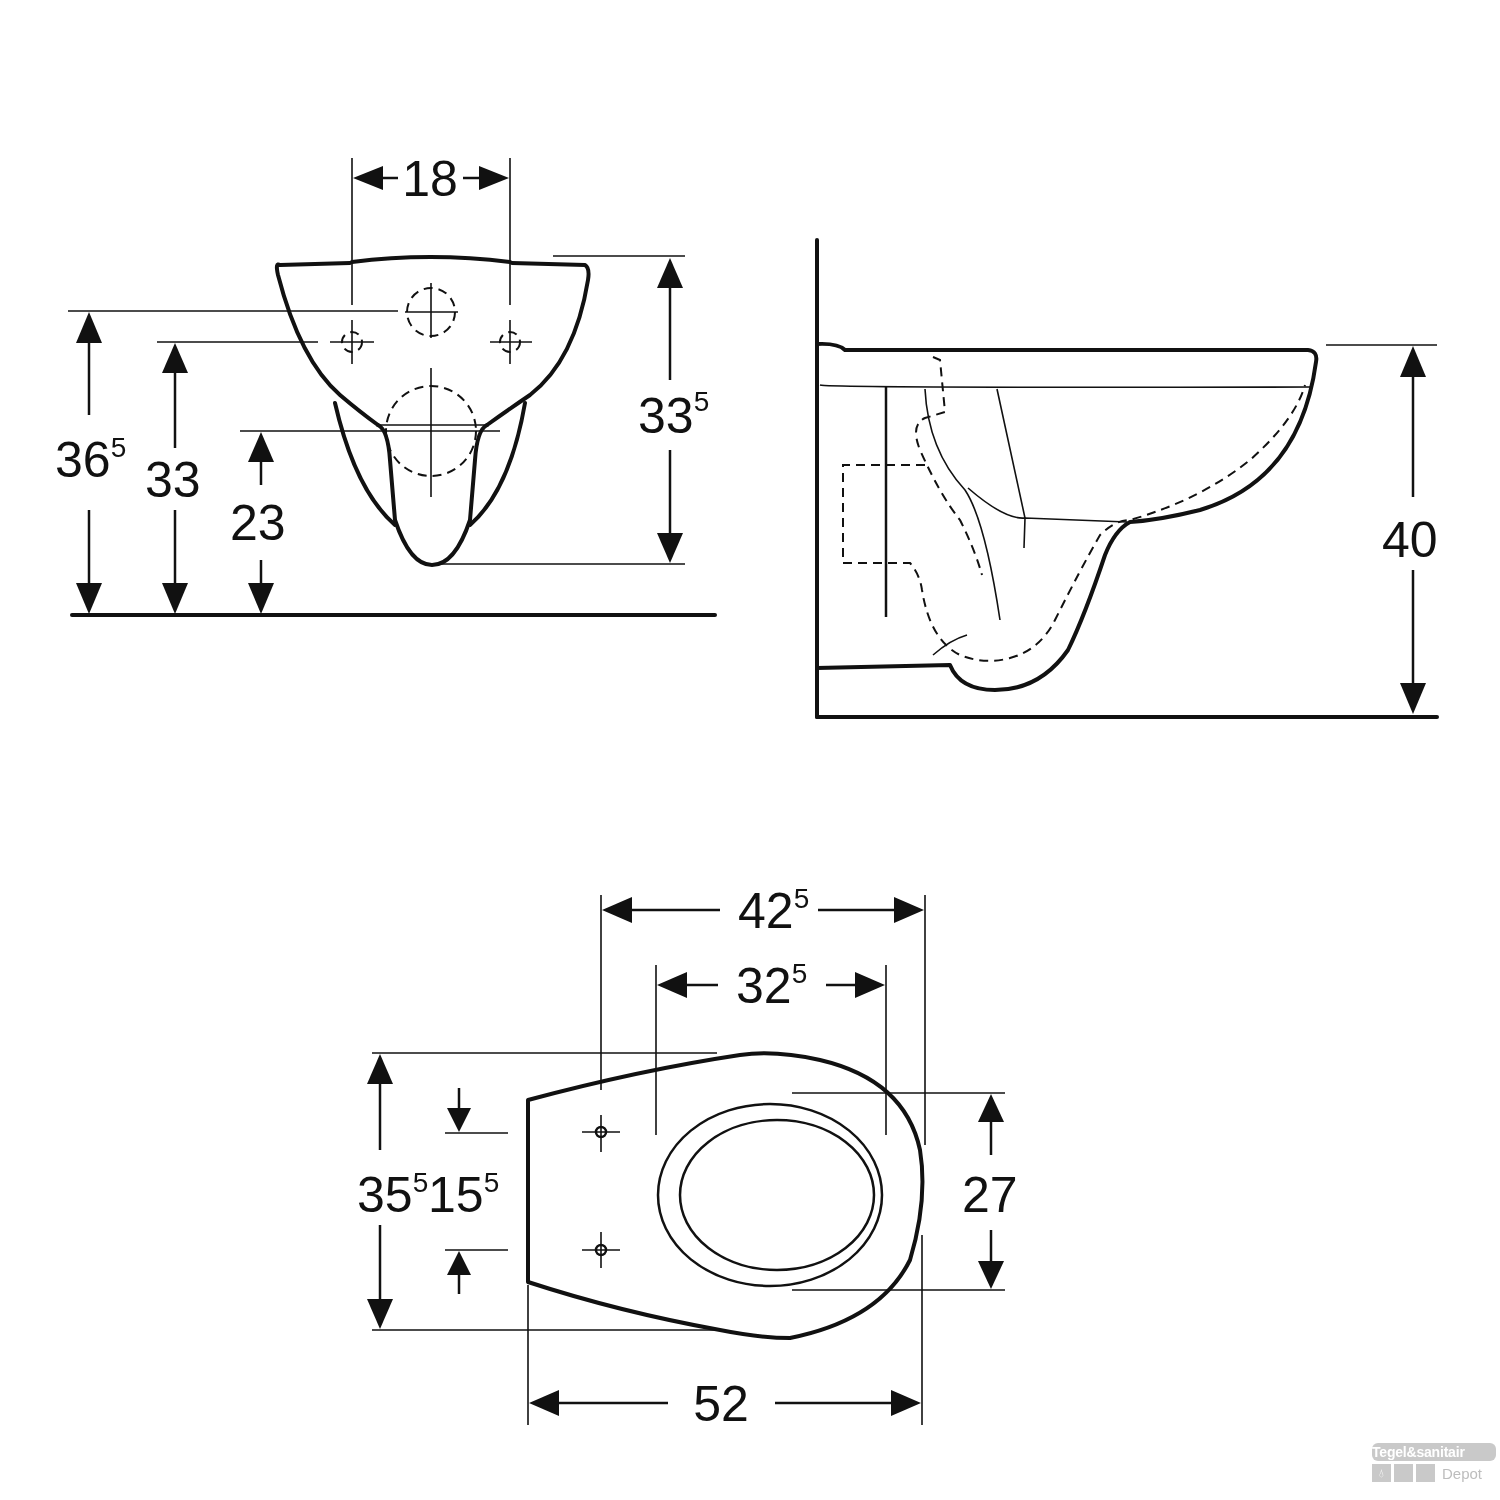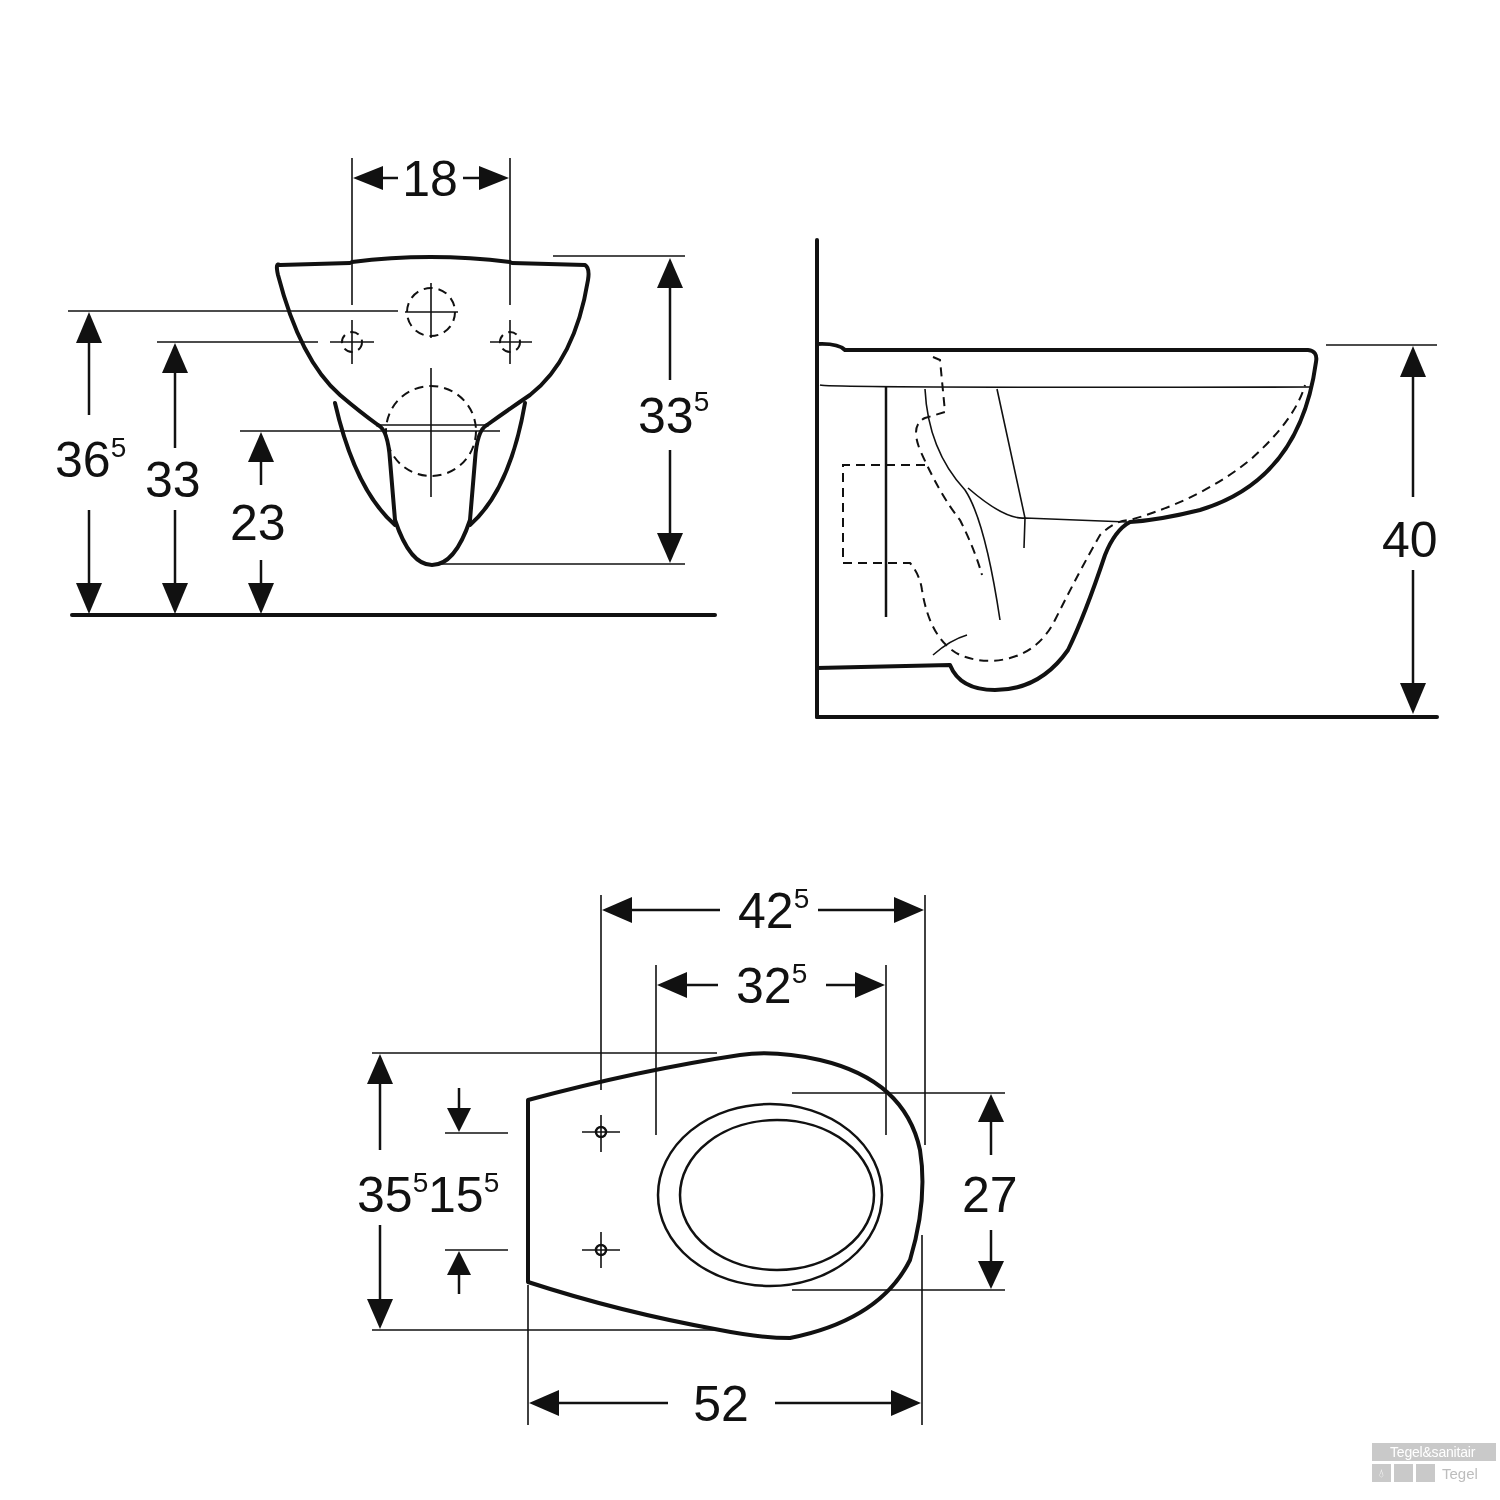--- a/index.html
+++ b/index.html
@@ -6,21 +6,21 @@
     body { width: 1500px; height: 1500px; position: relative; overflow: hidden; font-family: "Liberation Sans", sans-serif; }
     svg.drawing { position: absolute; left: 0; top: 0; }
     .dim { font-family: "Liberation Sans", sans-serif; font-size: 50px; fill: #111; }
     .sup { font-size: 28px; }
     .thick { stroke: #111; stroke-width: 4; fill: none; stroke-linecap: round; stroke-linejoin: round; }
     .med { stroke: #111; stroke-width: 2.5; fill: none; }
     .thin { stroke: #111; stroke-width: 1.6; fill: none; }
     .dash { stroke: #111; stroke-width: 2; fill: none; stroke-dasharray: 9 6; }
     .arrow { fill: #111; }
     .watermark { position: absolute; left: 1372px; top: 1443px; width: 124px; }
-    .wm-top { background: #c9c9c9; color: #fff; font-weight: normal; font-size: 14px; padding: 1px 18px; letter-spacing: -0.2px; }
+    .wm-top { background: #c9c9c9; color: #fff; font-weight: bold; font-size: 14px; padding: 1px 0; letter-spacing: -0.2px; border-radius: 6px; }
     .wm-bottom { display: flex; align-items: center; gap: 3px; margin-top: 3px; }
     .wm-box { width: 19px; height: 18px; background: #c9c9c9; display:flex; align-items:center; justify-content:center; color:#fff; font-size:12px; }
     .wm-depot { color: #bdbdbd; font-size: 15px; margin-left: 4px; }
   </style>
 </head>
 <body>
 
 <svg class="drawing" width="1500" height="1500" viewBox="0 0 1500 1500" xmlns="http://www.w3.org/2000/svg">
   <defs>
     <marker id="ah" markerWidth="10" markerHeight="10" refX="9" refY="5" orient="auto-start-reverse" markerUnits="userSpaceOnUse">
@@ -179,15 +179,15 @@
     <text class="dim" x="721" y="1421" text-anchor="middle">52</text>
   </g>
 </svg>
 
 <div class="watermark">
   <div class="wm-top">Tegel&amp;sanitair</div>
   <div class="wm-bottom">
     <div class="wm-box">💧︎</div>
     <div class="wm-box"></div>
     <div class="wm-box"></div>
-    <span class="wm-depot">Tegel</span>
+    <span class="wm-depot">Depot</span>
   </div>
 </div>
 
 </body></html>

